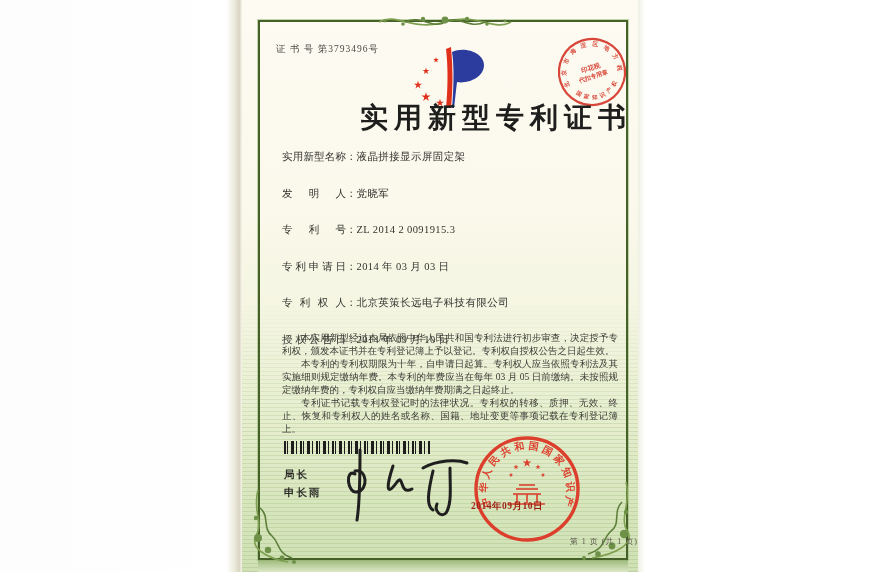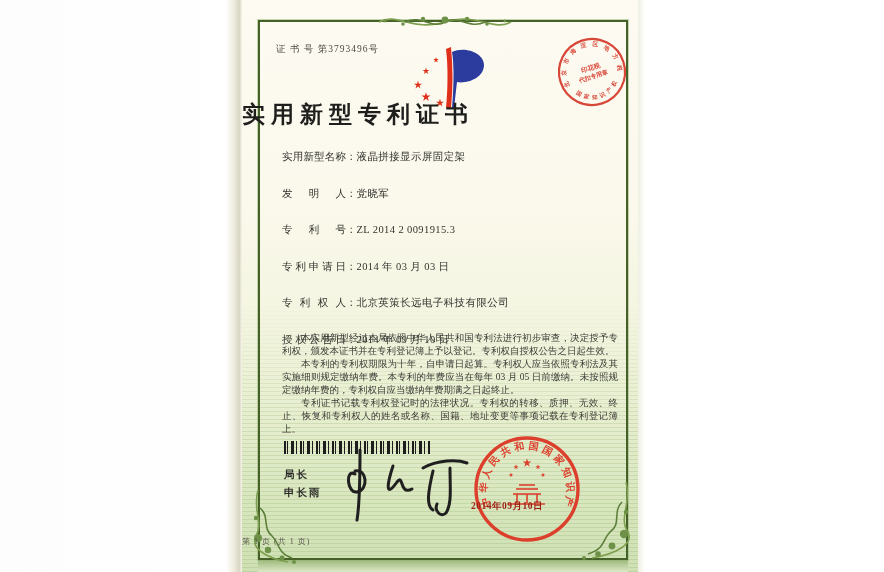--- a/index.html
+++ b/index.html
@@ -30,39 +30,39 @@
     mask-image:linear-gradient(180deg,transparent 0%,#000 45%);
   }
   .frame{
     left:16px;right:10px;top:20px;bottom:12px;
     border:2px solid #466128;
     box-shadow:0 0 0 1px rgba(150,180,120,0.55);
   }
   .below-border{left:16px;right:10px;top:560px;height:12px;
     background:linear-gradient(180deg,#9db97b,#dce8c7);}
   .cert-no{left:34px;top:43px;font-size:9.5px;color:#4a4a45;letter-spacing:1px;}
-  .title{left:0;right:6px;top:99px;text-align:left;font-size:23px;font-weight:bold;
+  .title{left:0;right:6px;top:99px;text-align:right;font-size:28px;font-weight:bold;
     color:#1e1e1c;letter-spacing:6px;}
   .fields{left:40px;top:150px;width:330px;position:absolute;}
   .field-row{position:static;display:block;margin-bottom:22.5px;font-size:10.5px;color:#33332f;white-space:nowrap;}
   .field-row .lbl{position:static;display:inline-block;width:64px;text-align:justify;text-align-last:justify;text-justify:inter-character;}
   .field-row .colon{position:static;}
   .field-row .val{position:static;letter-spacing:0.4px;}
   .paras{left:40px;top:332px;width:336px;}
   .paras p{position:static;margin:0;font-size:9.5px;line-height:13px;color:#3b3b35;
     text-align:justify;text-indent:2em;}
   .barcode{left:42px;top:441px;width:147px;height:13px;
     background:repeating-linear-gradient(90deg,#1d1d1d 0 2px,transparent 2px 3px,#1d1d1d 3px 4px,transparent 4px 7px,#1d1d1d 7px 10px,transparent 10px 12px,#1d1d1d 12px 13px,transparent 13px 16px);}
   .sig-block{left:42px;top:466px;font-size:10.5px;font-weight:bold;color:#2c2c28;letter-spacing:2px;}
   .sig-block div{position:static;line-height:18px;}
   .signature-svg{left:95px;top:444px;}
   .main-seal{left:229px;top:433px;}
   .seal-date{left:229px;top:500px;width:112px;font-size:9.5px;font-weight:bold;
     color:#9c1f12;letter-spacing:0.5px;z-index:3;}
-  .footer{left:0;right:0;top:536px;text-align:left;font-size:8px;color:#5a554c;letter-spacing:1px;}
+  .footer{left:12px;right:0;top:536px;text-align:right;font-size:8px;color:#5a554c;letter-spacing:1px;}
   .ornament-top{left:135px;top:9px;}
   .ornament-bl{left:6px;top:488px;}
   .ornament-br{left:322px;top:482px;}
   .corner-seal{left:313px;top:35px;}
   svg{overflow:visible;}
 </style>
 </head>
 <body>
 
 

